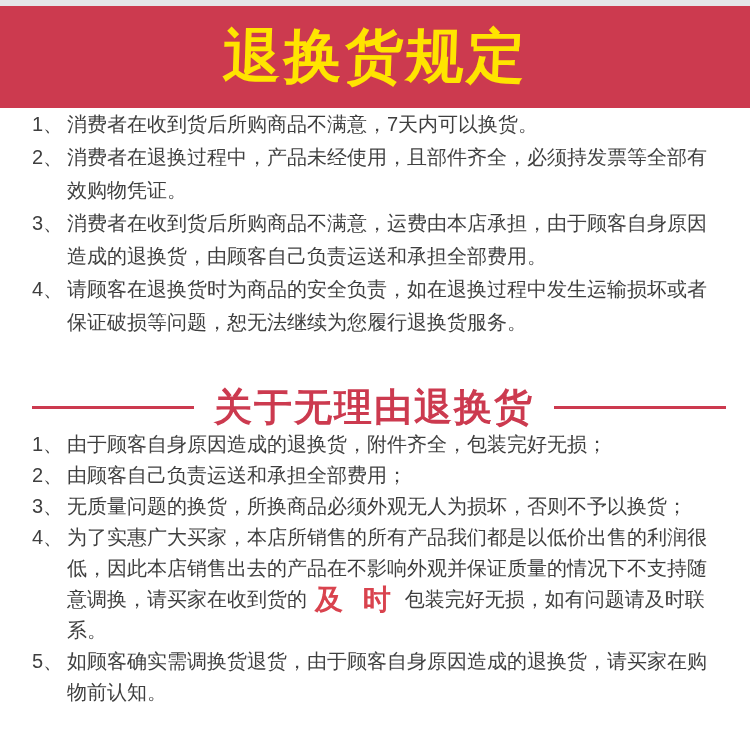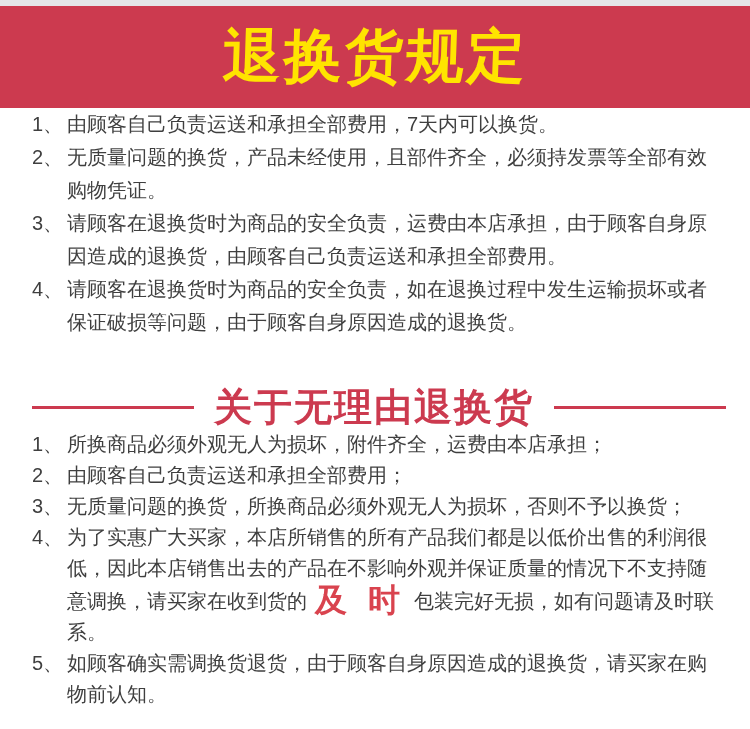--- a/index.html
+++ b/index.html
@@ -60,21 +60,21 @@
   .heading-text {
     font-size: 38px;
     font-weight: bold;
     color: #cc3a4f;
     letter-spacing: 2px;
     white-space: nowrap;
   }
 
   .highlight {
     color: #d9434e;
-    font-size: 32px;
+    font-size: 28px;
     font-weight: bold;
     letter-spacing: 6px;
     line-height: 1;
     padding: 0 8px;
     vertical-align: -3px;
   }
 </style>
 </head>
 <body>
 
@@ -84,46 +84,46 @@
 
   <div class="banner">
     <span class="banner-title">退换货规定</span>
   </div>
 
   <div class="content">
 
     <ol class="list list1">
       <li class="item">
         <span class="num">1、</span>
-        <span class="txt">由顾客自己负责运送和承担全部费用，7天内可以换货。</span>
+        <span class="txt">消费者在收到货后所购商品不满意，7天内可以换货。</span>
       </li>
       <li class="item">
         <span class="num">2、</span>
-        <span class="txt">无质量问题的换货，产品未经使用，且部件齐全，必须持发票等全部有效购物凭证。</span>
+        <span class="txt">消费者在退换过程中，产品未经使用，且部件齐全，必须持发票等全部有效购物凭证。</span>
       </li>
       <li class="item">
         <span class="num">3、</span>
-        <span class="txt">请顾客在退换货时为商品的安全负责，运费由本店承担，由于顾客自身原因造成的退换货，由顾客自己负责运送和承担全部费用。</span>
+        <span class="txt">消费者在收到货后所购商品不满意，运费由本店承担，由于顾客自身原因造成的退换货，由顾客自己负责运送和承担全部费用。</span>
       </li>
       <li class="item">
         <span class="num">4、</span>
-        <span class="txt">请顾客在退换货时为商品的安全负责，如在退换过程中发生运输损坏或者保证破损等问题，由于顾客自身原因造成的退换货。</span>
+        <span class="txt">请顾客在退换货时为商品的安全负责，如在退换过程中发生运输损坏或者保证破损等问题，恕无法继续为您履行退换货服务。</span>
       </li>
     </ol>
 
     <div class="section-heading">
       <span class="hline"></span>
       <span class="heading-text">关于无理由退换货</span>
       <span class="hline hline-right"></span>
     </div>
 
     <ol class="list list2">
       <li class="item">
         <span class="num">1、</span>
-        <span class="txt">所换商品必须外观无人为损坏，附件齐全，运费由本店承担；</span>
+        <span class="txt">由于顾客自身原因造成的退换货，附件齐全，包装完好无损；</span>
       </li>
       <li class="item">
         <span class="num">2、</span>
         <span class="txt">由顾客自己负责运送和承担全部费用；</span>
       </li>
       <li class="item">
         <span class="num">3、</span>
         <span class="txt">无质量问题的换货，所换商品必须外观无人为损坏，否则不予以换货；</span>
       </li>
       <li class="item">

